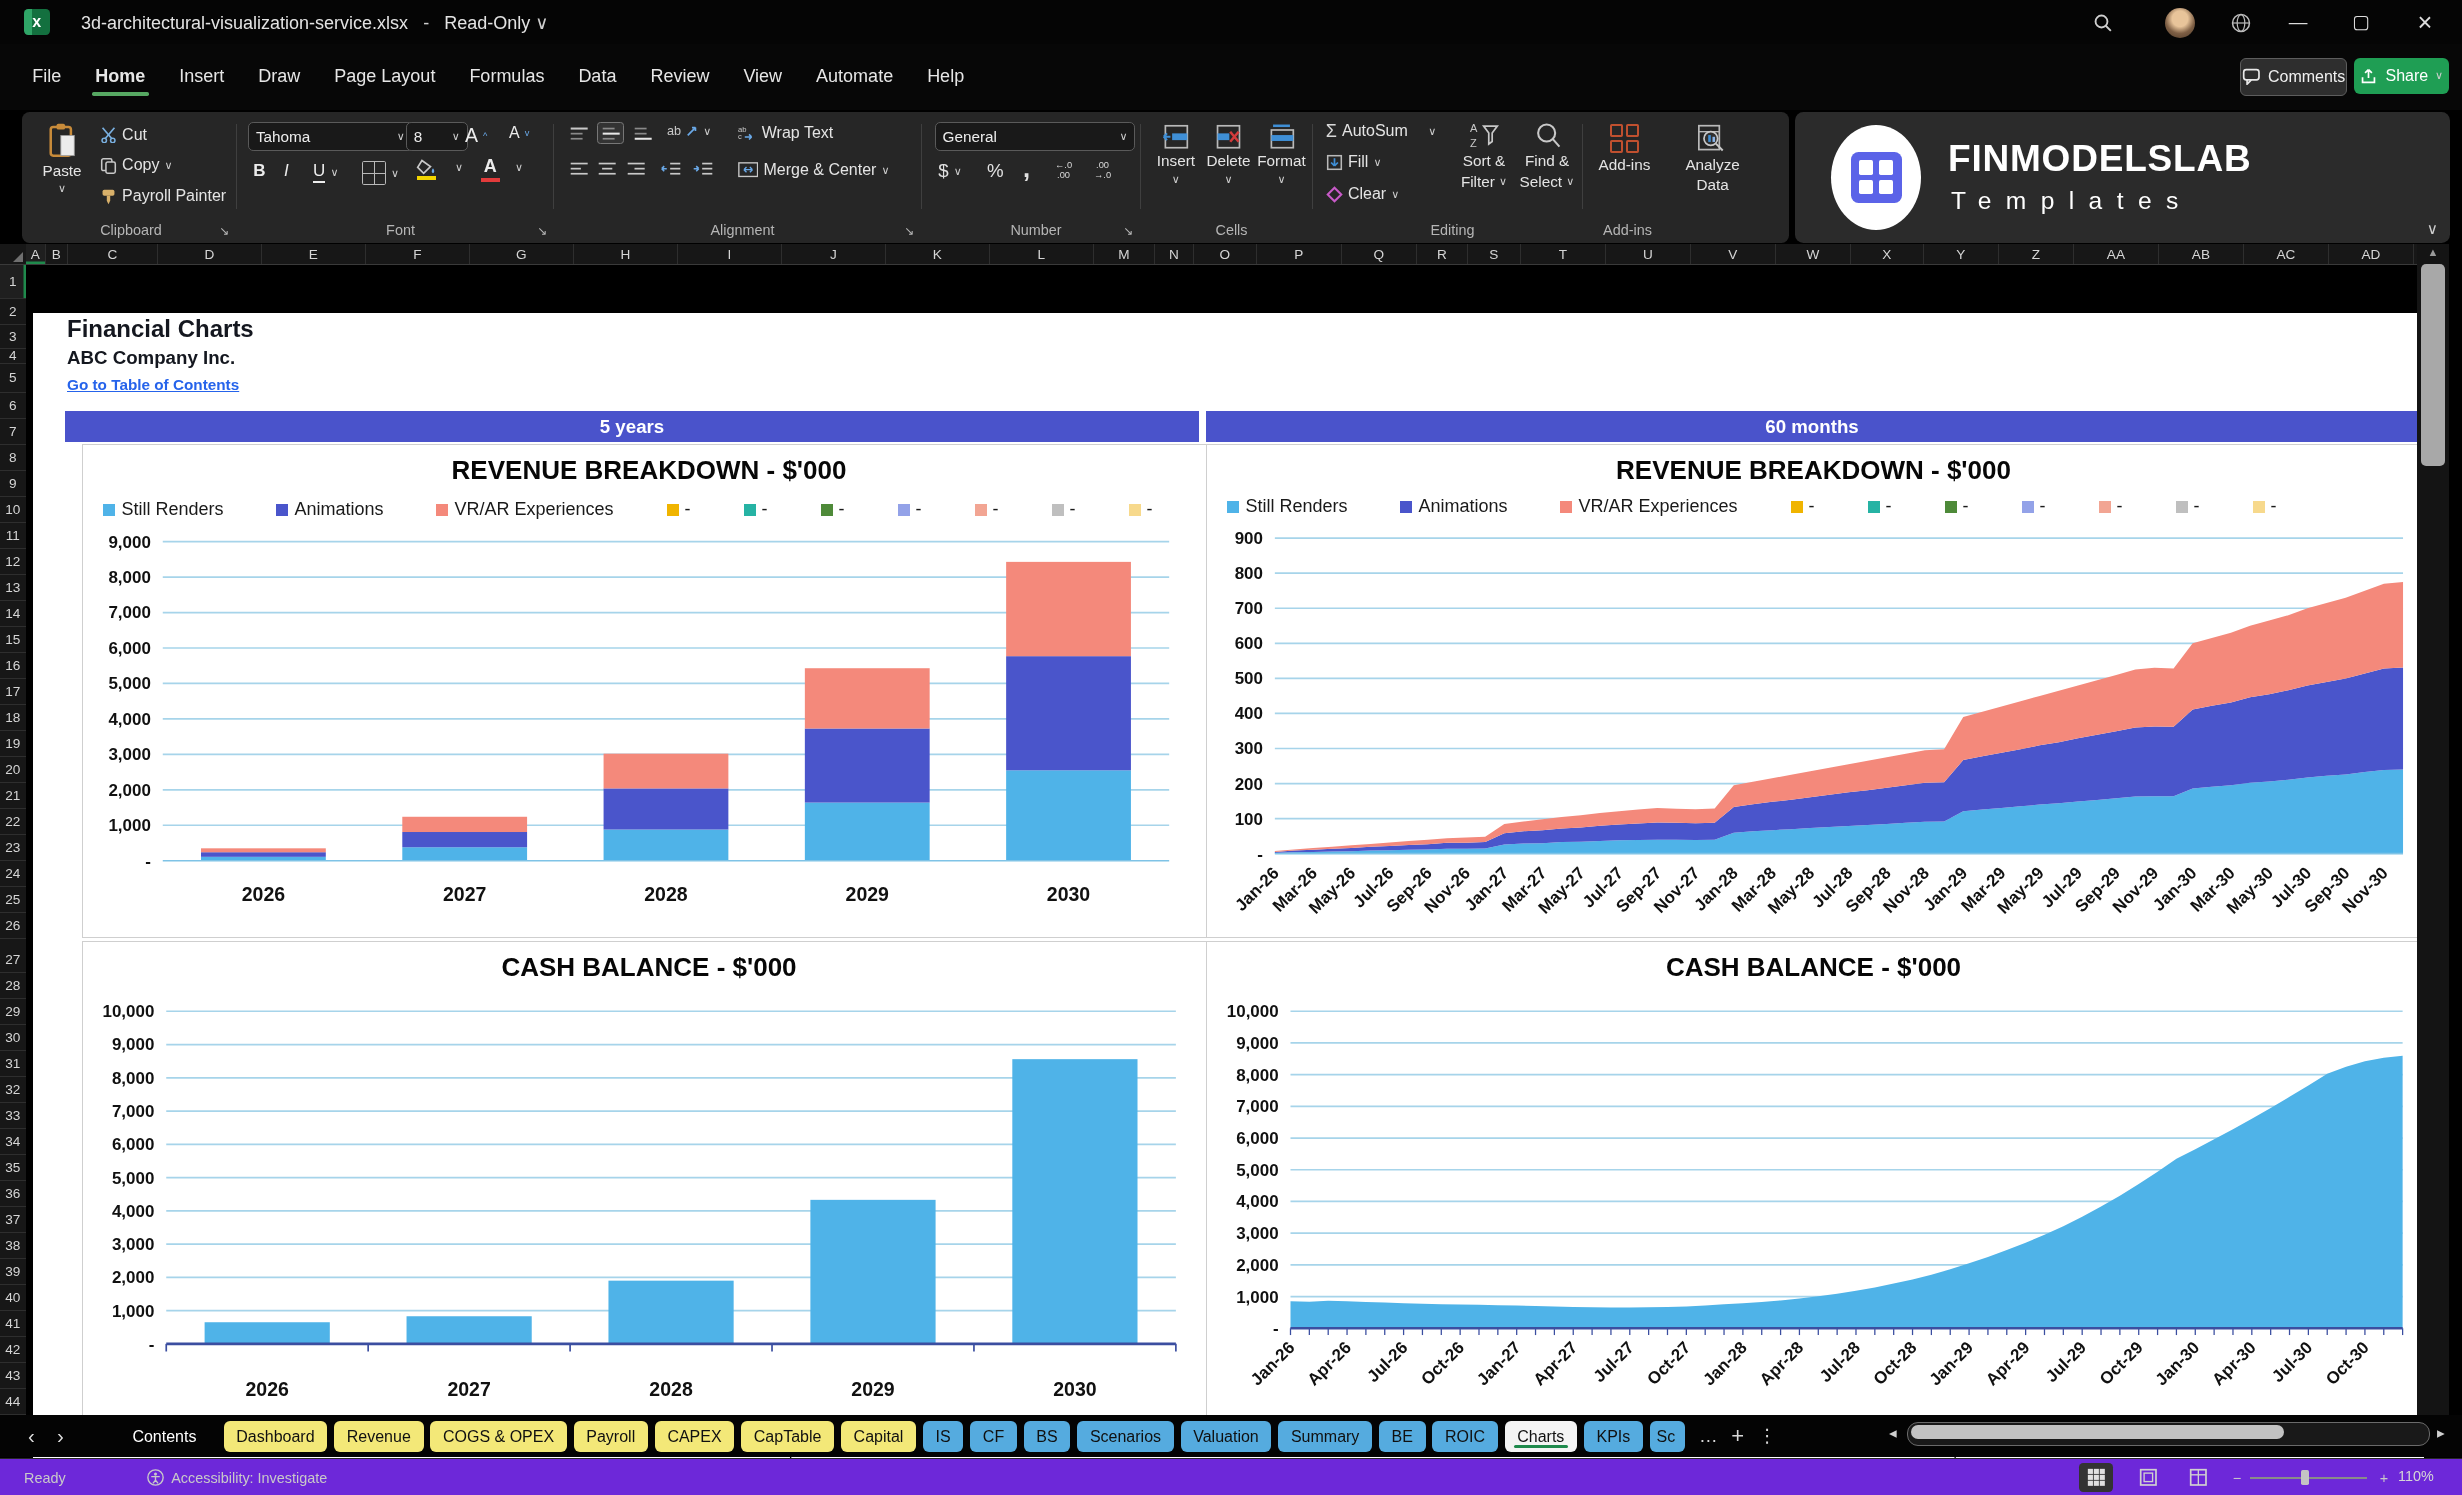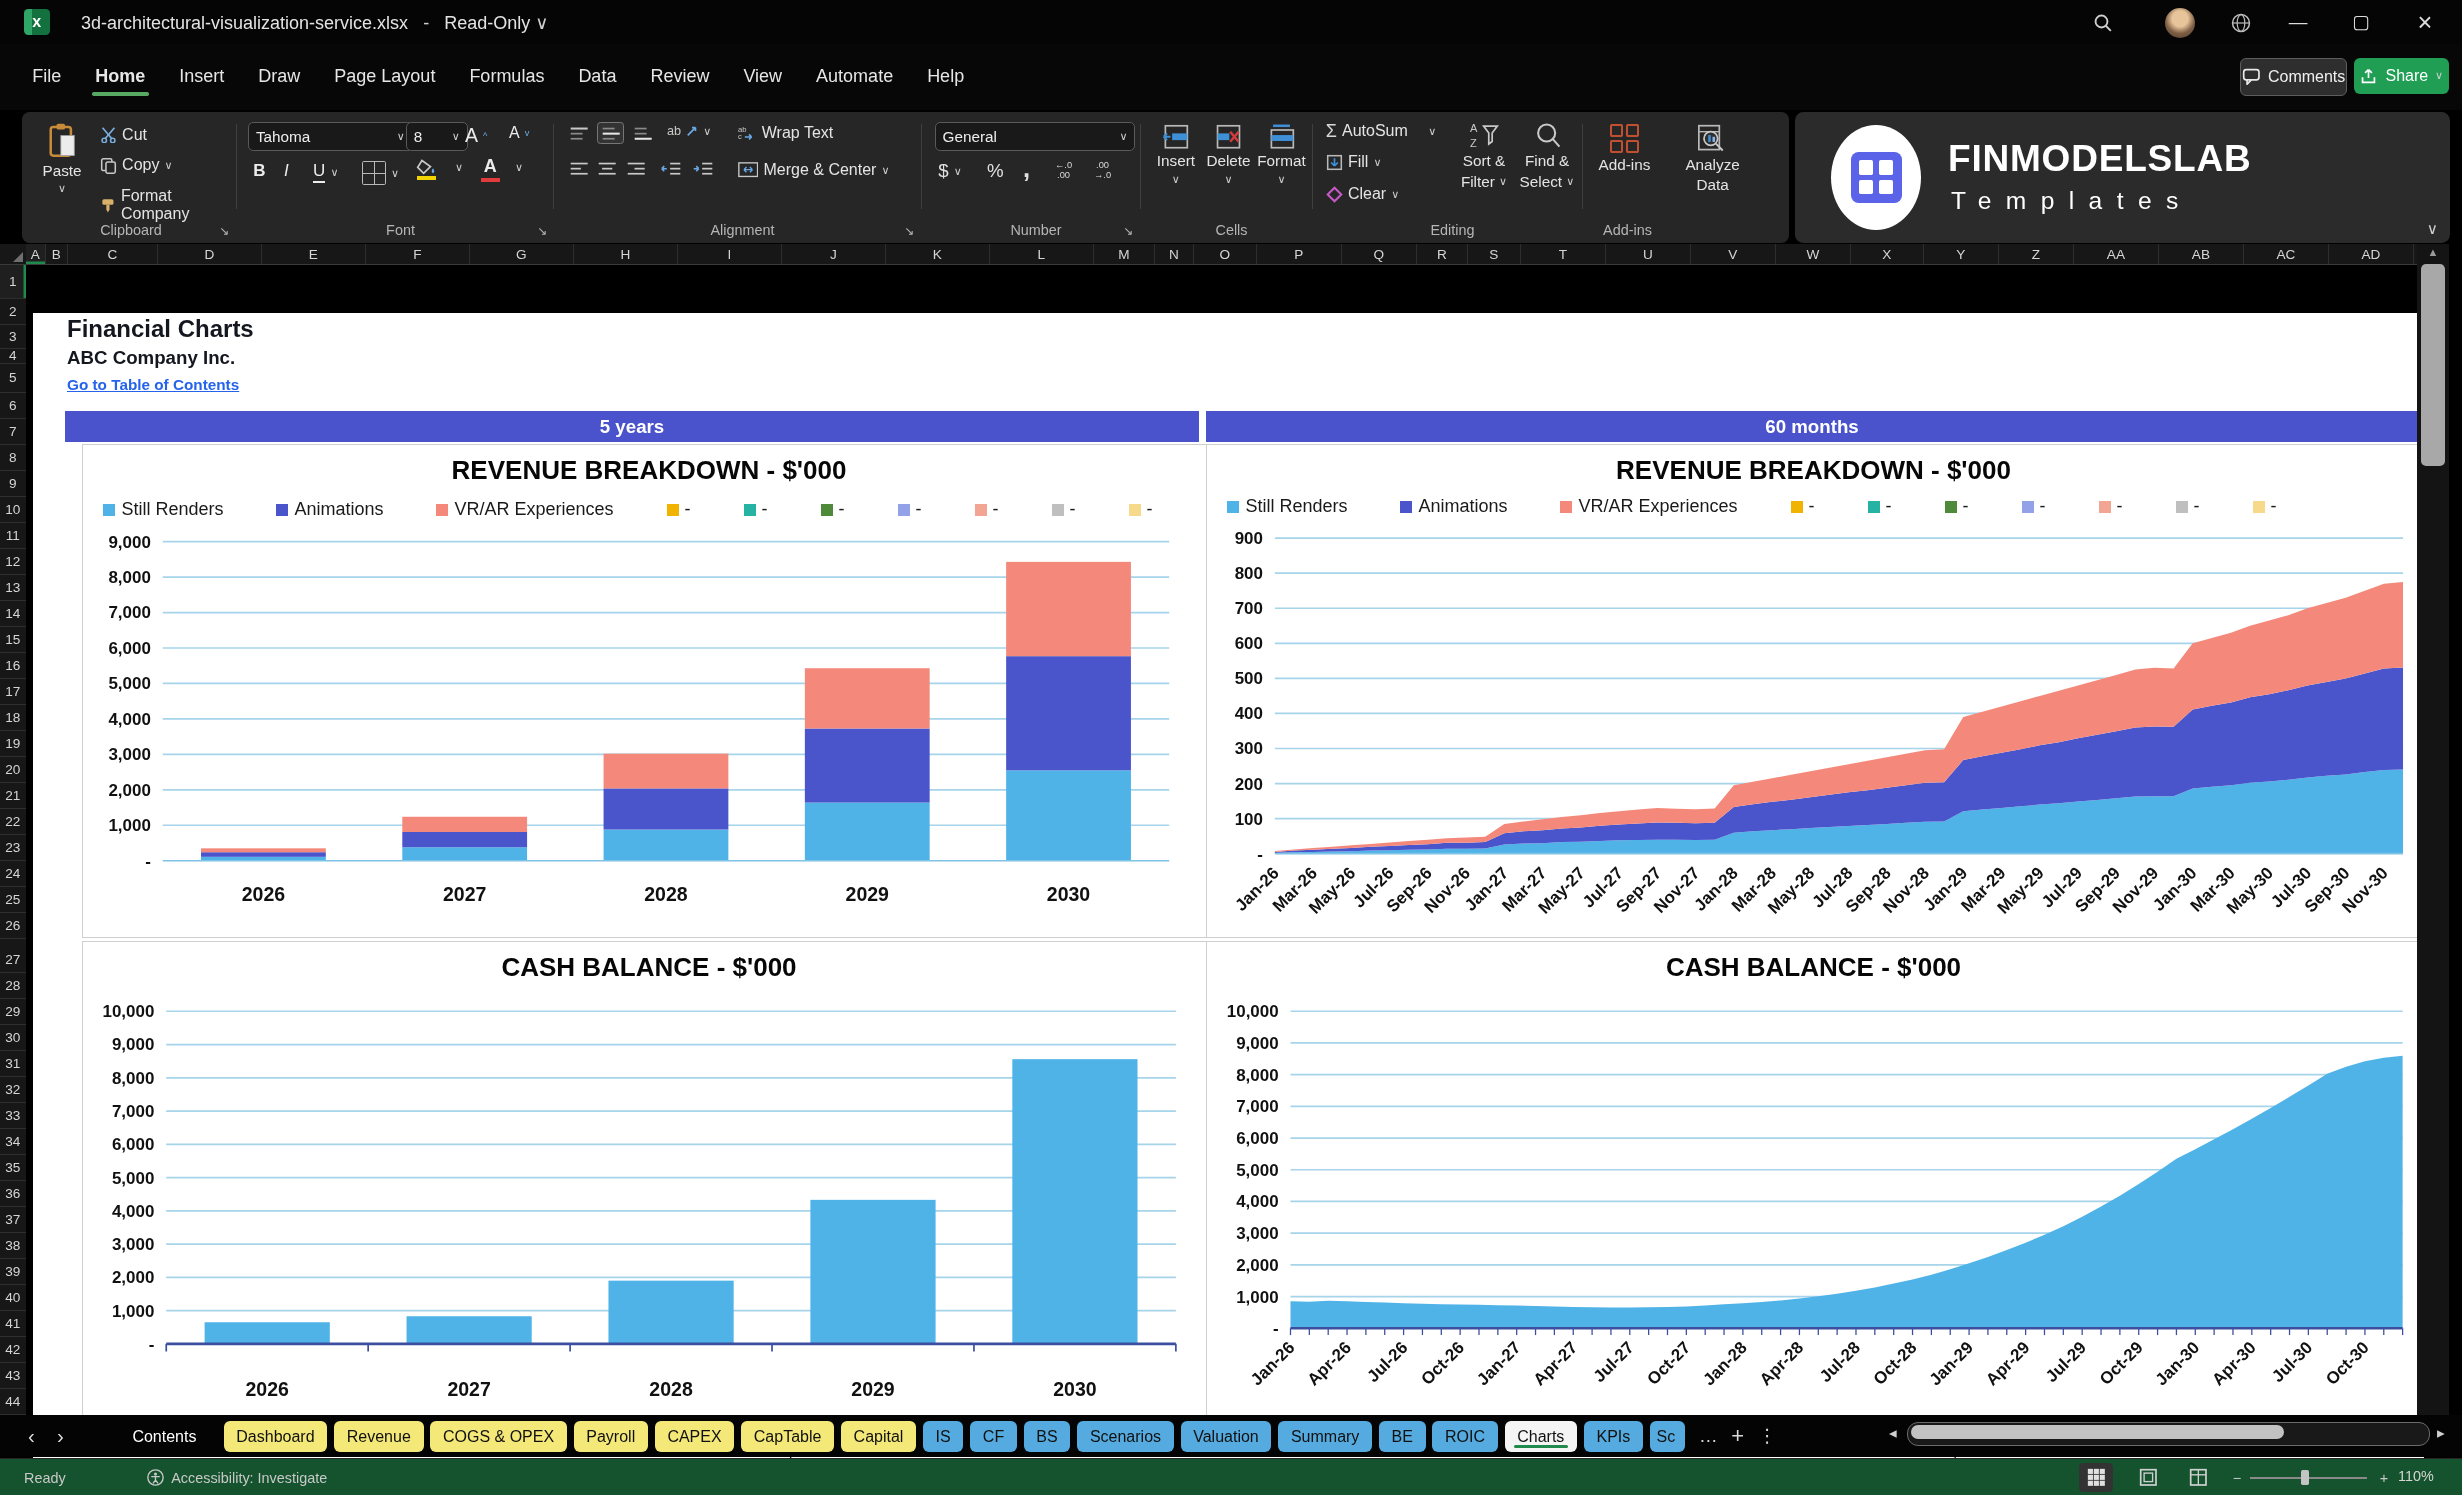--- a/index.html
+++ b/index.html
@@ -107,21 +107,21 @@
   .stab.blue{background:#55abdf;}
   .stab.active{background:#f4f4f4;font-weight:500;}
   .stab.active::after{content:"";position:absolute;left:9.3px;right:9.3px;bottom:3.4px;height:3.4px;background:#1f8a4c;border-radius:1.7px;}
   .stab.cut{width:22px;padding:0 6.8px;overflow:hidden;}
   .tb-extra{color:#d8d8d8;font-size:18.7px;margin-left:13.6px;flex:none;}
   .hscroll{position:absolute;left:1907px;top:6.8px;width:521px;height:22px;border:1.7px solid #6a6a6a;border-radius:11px;background:#191919;}
   .hthumb{position:absolute;left:2.5px;top:2.5px;width:373px;height:13.6px;background:#c2c2c2;border-radius:7.6px;}
   .htri{position:absolute;top:8.5px;color:#cfcfcf;font-size:15.3px;}
 
   
-  .statusbar{left:0;top:1458px;width:2462px;height:37px;background:#14532d;border-top:0.8px solid #272727;
+  .statusbar{left:0;top:1458px;width:2462px;height:37px;background:#6d28d9;border-top:0.8px solid #272727;
     display:flex;align-items:center;font-size:14.4px;color:#c9c9c9;}
   .sb-ready{margin-left:24px;}
   .sb-acc{margin-left:81px;display:flex;align-items:center;gap:7.6px;}
   .viewbox{position:absolute;top:4.2px;width:34px;height:29px;display:flex;align-items:center;justify-content:center;border-radius:4.2px;}
   .viewbox.on{background:#333;}
   .zoomtxt{position:absolute;top:9.3px;left:2398px;font-size:14.4px;color:#d6d6d6;}
   svg{display:block;}
 </style>
 </head>
 <body>
@@ -213,21 +213,21 @@
             <rect x="7" y="6" width="11" height="13" rx="2" fill="#262626" stroke="#c8c8c8" stroke-width="1.8"></rect>
           </svg>
         <span class="rl">Copy</span>
         <span class="dd">∨</span>
       </div>
       <div class="mini" style="left:78px;top:75px;">
         <svg width="17" height="17" viewBox="0 0 20 20">
             <rect x="3" y="2" width="14" height="7" rx="2" fill="#d8b06a"></rect>
             <path d="M8 9 h4 v6 l-2 4 l-2 -4 z" fill="#d8b06a"></path>
           </svg>
-        <span class="rl">Format Company</span>
+        <span class="rl">Payroll Painter</span>
       </div>
       <div class="glabel">Clipboard</div>
       <div class="glaunch">↘</div>
     </div>
     <div class="gsep" style="left:214px;"></div>
 
     <div class="grp" style="left:221px;width:311px;">
       <div class="combo" style="position:absolute;left:5.1px;top:10.2px;width:149px;height:27px;">
         <span>Tahoma</span>
         <span class="dd">∨</span>

